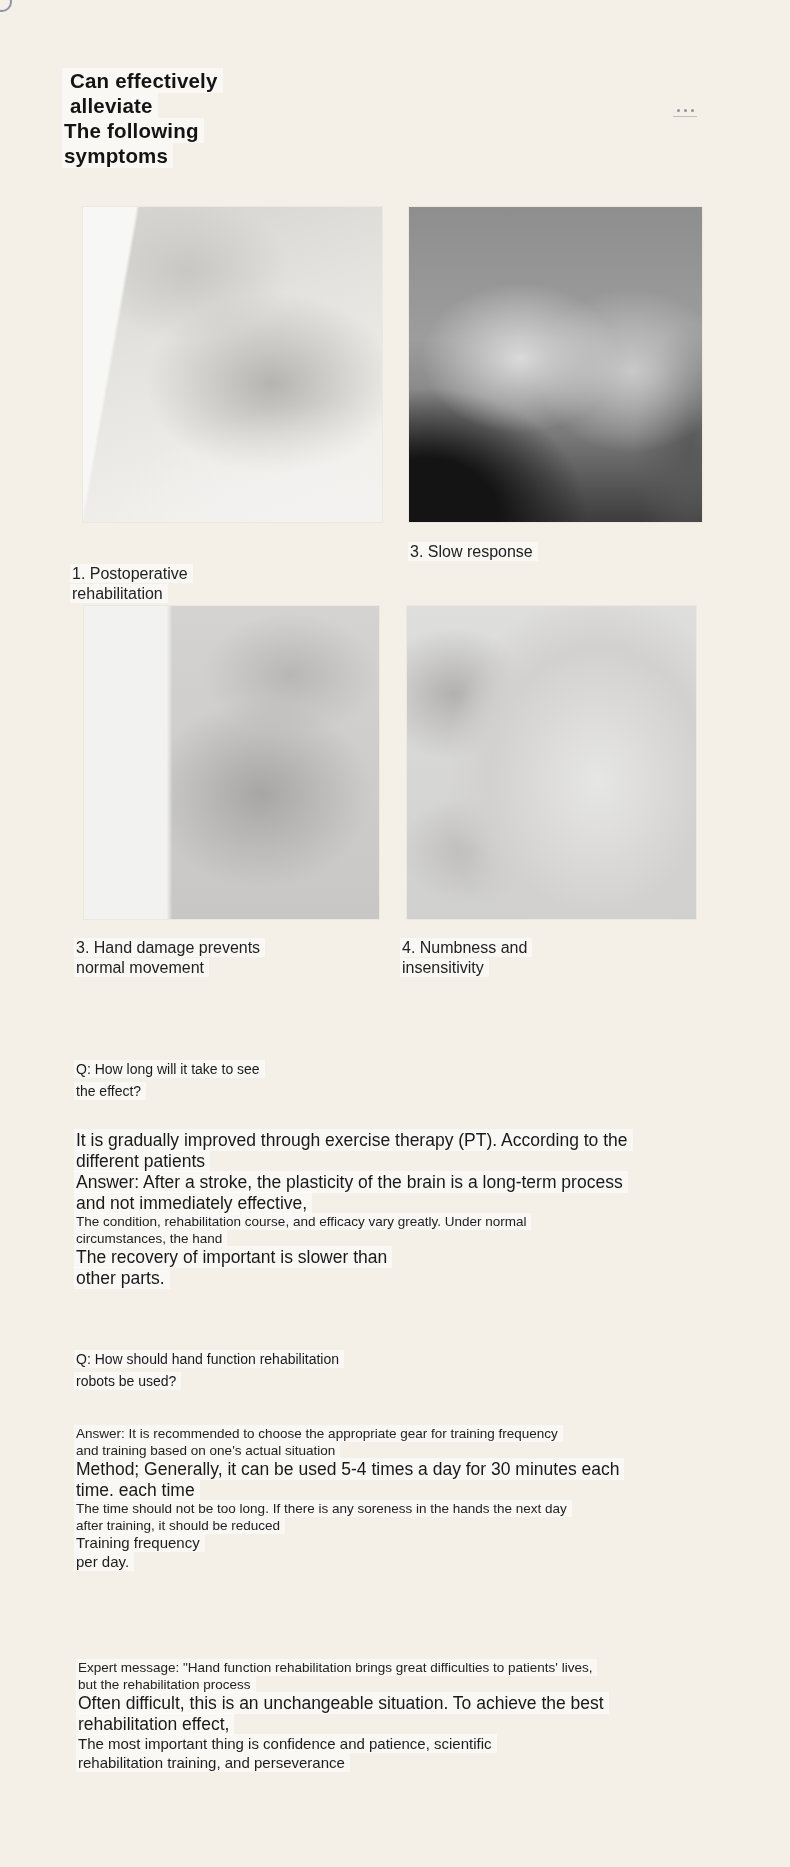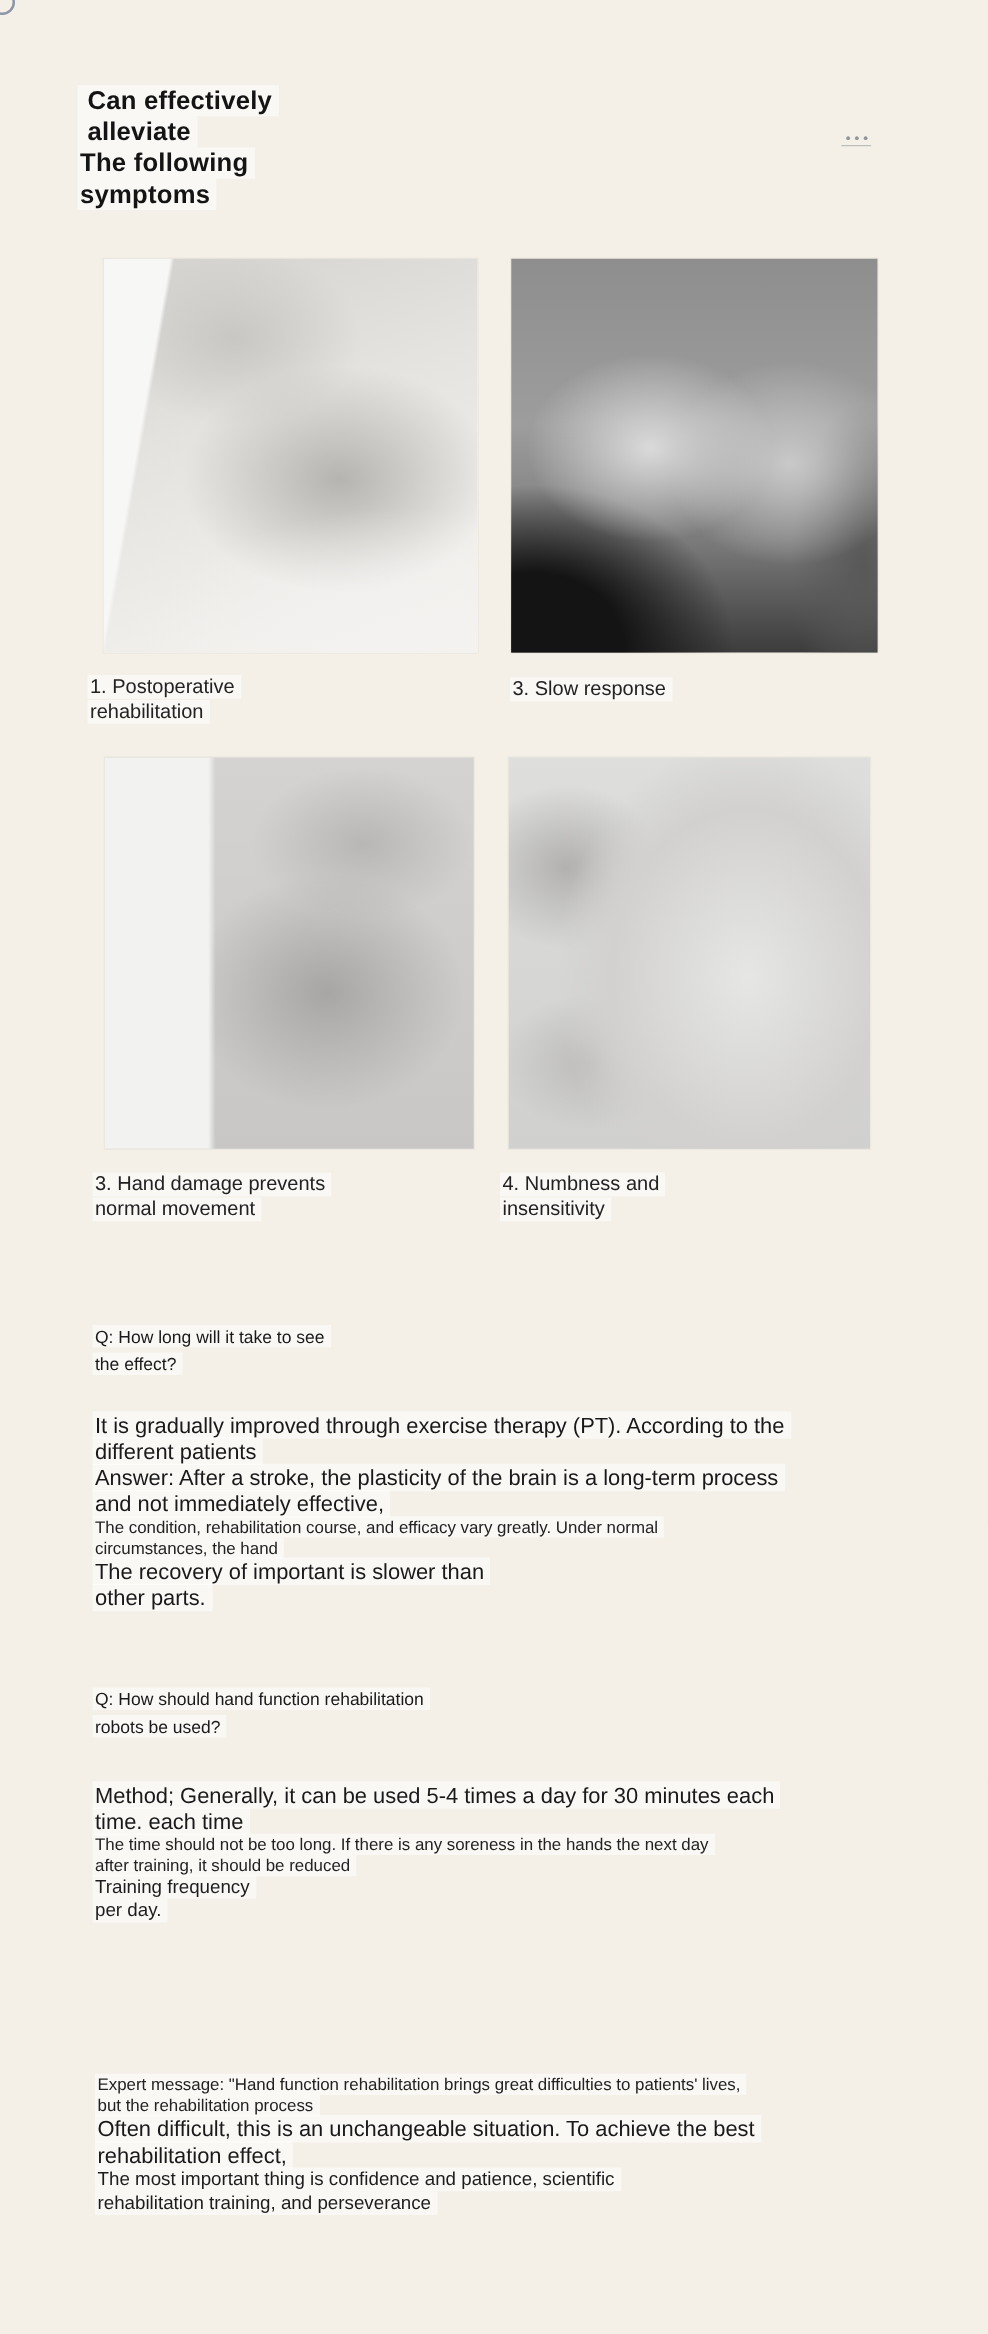--- a/index.html
+++ b/index.html
@@ -75,21 +75,21 @@
     background:
       radial-gradient(68% 78% at 66% 56%, #e6e6e5 0%, #d2d1cf 55%, rgba(210,209,207,0) 78%),
       radial-gradient(38% 30% at 16% 28%, #b2b1af 0%, rgba(178,177,175,0) 70%),
       radial-gradient(34% 24% at 22% 78%, #bdbcba 0%, rgba(189,188,186,0) 72%),
       linear-gradient(180deg,#dededd 0%,#d0d0cf 100%);
   }
   .caption{
     position:absolute;
     font-size:16px;line-height:19.5px;font-weight:500;color:#222;
   }
-  .cap-1{left:70px;top:540px;}
+  .cap-1{left:70px;top:564px;}
   .cap-2{left:408px;top:542px;}
   .cap-3{left:74px;top:938px;}
   .cap-4{left:400px;top:938px;}
   .question{
     position:absolute;
     font-size:14px;line-height:22px;font-weight:500;color:#1a1a1a;
   }
   .q1{left:74px;top:1058px;}
   .q2{left:74px;top:1348px;}
   .answer{position:absolute;width:680px;}
@@ -143,20 +143,22 @@
 and not immediately effective,</span></div>
     <div class="line-s pre"><span class="hl">The condition, rehabilitation course, and efficacy vary greatly. Under normal
 circumstances, the hand</span></div>
     <div class="line-l pre"><span class="hl">The recovery of important is slower than
 other parts.</span></div>
   </div>
 
   <div class="question q2 pre"><span class="hl">Q: How should hand function rehabilitation
 robots be used?</span></div>
   <div class="answer a2">
+    <div class="line-s pre"><span class="hl">Answer: It is recommended to choose the appropriate gear for training frequency
+and training based on one's actual situation</span></div>
     <div class="line-l pre"><span class="hl">Method; Generally, it can be used 5-4 times a day for 30 minutes each
 time. each time</span></div>
     <div class="line-s pre"><span class="hl">The time should not be too long. If there is any soreness in the hands the next day
 after training, it should be reduced</span></div>
     <div class="line-m pre"><span class="hl">Training frequency
 per day.</span></div>
   </div>
 
   <div class="answer expert">
     <div class="line-s pre"><span class="hl">Expert message: "Hand function rehabilitation brings great difficulties to patients' lives,

